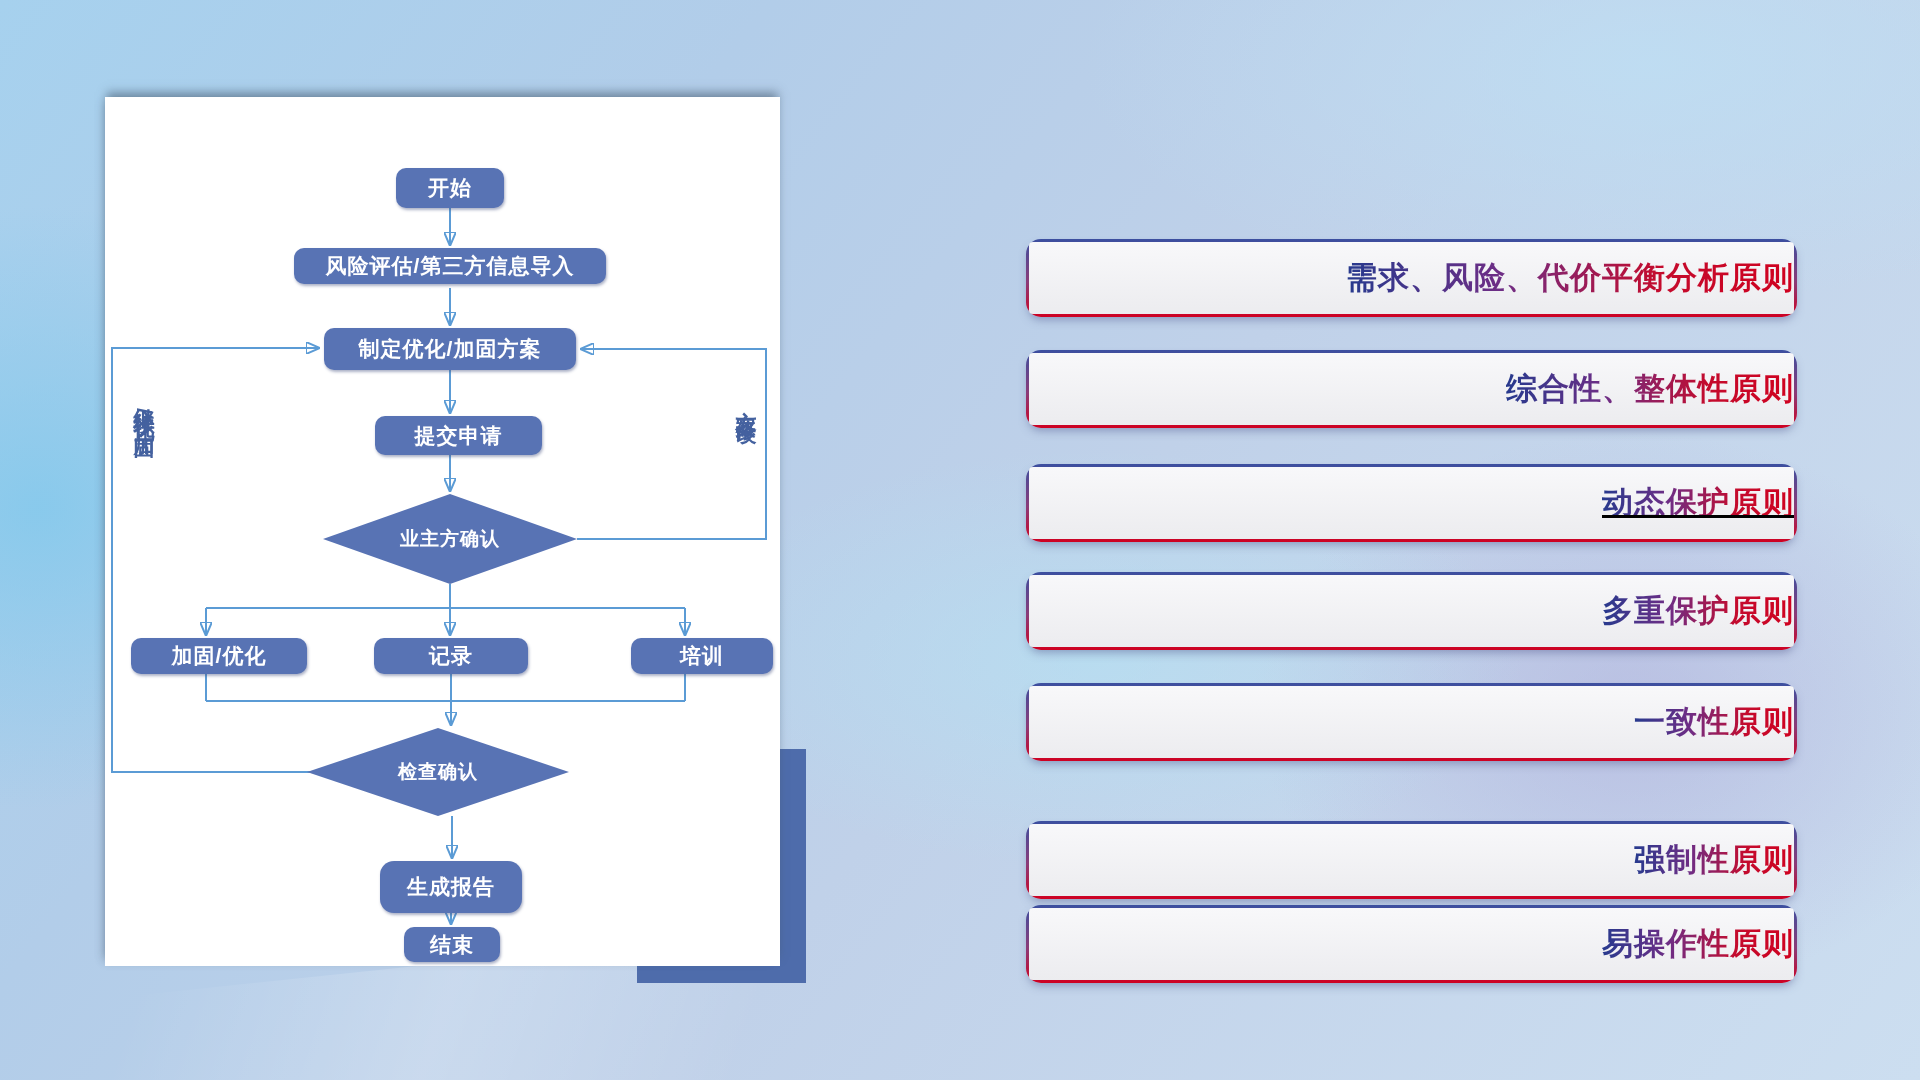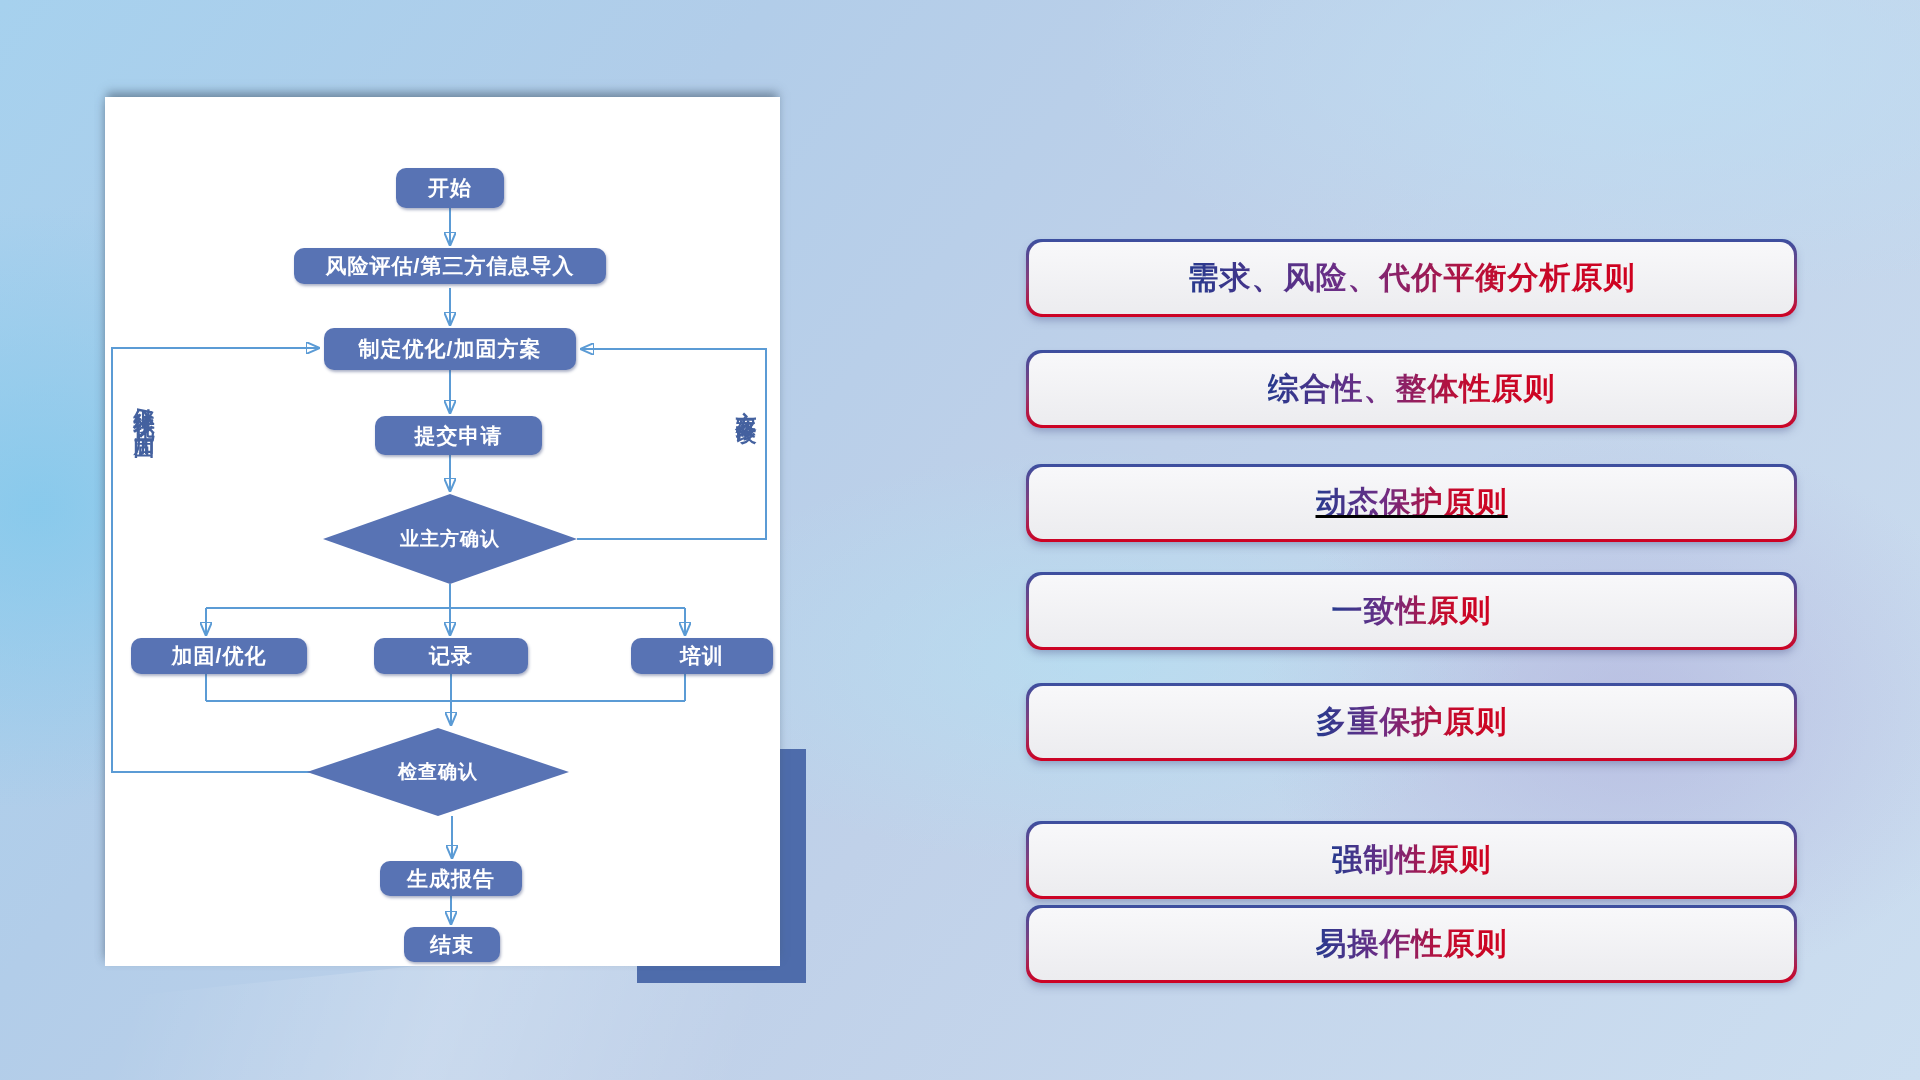--- a/index.html
+++ b/index.html
@@ -57,23 +57,23 @@
   .p-box {
     position:absolute; left:0; width:771px; height:78px; padding:3px; border-radius:15px;
     background:linear-gradient(180deg,#3b4fa0 0%, #8b3b78 55%, #cf0021 100%);
     box-shadow:0 5px 9px -2px rgba(90,100,150,0.5);
   }
   .p-box:nth-child(1){ top:0; }   .p-box:nth-child(2){ top:111px; }
   .p-box:nth-child(3){ top:225px;text-decoration:underline; } .p-box:nth-child(4){ top:333px; }
   .p-box:nth-child(5){ top:444px; } .p-box:nth-child(6){ top:582px; }
   .p-box:nth-child(7){ top:666px; }
   .p-inner {
-    width:100%; height:100%; border-radius:14px;
+    width:100%; height:100%; border-radius:4px;
     background:linear-gradient(180deg,#f8f8fa 0%, #ececef 100%);
-    display:flex; align-items:center; justify-content:center;
+    display:flex; align-items:center; justify-content:flex-end;
   }
   .p-label {
     font-size:31px; font-weight:bold; letter-spacing:1px; white-space:nowrap;
     background:linear-gradient(90deg,#273a8e 0%, #6f2d85 35%, #c40b2d 70%, #d0011f 100%);
     -webkit-background-clip:text; background-clip:text; color:transparent;
   }
 </style>
 </head>
 <body>
 
@@ -106,21 +106,21 @@
 
   <div class="fnode" style="left:396px; top:156px; width:108px; height:40px;margin-top:12px;">开始</div>
   <div class="fnode" style="left:294px; top:248px; width:312px; height:36px;">风险评估/第三方信息导入</div>
   <div class="fnode" style="left:324px; top:328px; width:252px; height:42px;">制定优化/加固方案</div>
   <div class="fnode" style="left:375px; top:416px; width:167px; height:39px;">提交申请</div>
   <div class="fnode fdiamond" style="left:323px; top:494px; width:254px; height:90px;">业主方确认</div>
   <div class="fnode" style="left:119px; top:638px; width:176px; height:36px;margin-left:12px;">加固/优化</div>
   <div class="fnode" style="left:374px; top:638px; width:154px; height:36px;">记录</div>
   <div class="fnode" style="left:631px; top:638px; width:142px; height:36px;">培训</div>
   <div class="fnode fdiamond" style="left:307px; top:728px; width:262px; height:88px;">检查确认</div>
-  <div class="fnode" style="left:380px; top:861px; width:142px; height:35px;">生成报告</div>
+  <div class="fnode" style="left:380px; top:861px; width:142px; height:52px;border-radius:14px;">生成报告</div>
   <div class="fnode" style="left:404px; top:927px; width:96px; height:35px;">结束</div>
 
   <div class="vlabel" style="left:134px; top:392px;">继续优化/加固</div>
   <div class="vlabel" style="left:736px; top:394px;">方案修改</div>
 
 
   <div class="principles">
     <div class="p-box">
       <div class="p-inner">
         <span class="p-label">需求、风险、代价平衡分析原则</span>
@@ -131,26 +131,26 @@
         <span class="p-label">综合性、整体性原则</span>
       </div>
     </div>
     <div class="p-box">
       <div class="p-inner">
         <span class="p-label">动态保护原则</span>
       </div>
     </div>
     <div class="p-box">
       <div class="p-inner">
-        <span class="p-label">一致性原则</span>
+        <span class="p-label">多重保护原则</span>
       </div>
     </div>
     <div class="p-box">
       <div class="p-inner">
-        <span class="p-label">多重保护原则</span>
+        <span class="p-label">一致性原则</span>
       </div>
     </div>
     <div class="p-box">
       <div class="p-inner">
         <span class="p-label">强制性原则</span>
       </div>
     </div>
     <div class="p-box">
       <div class="p-inner">
         <span class="p-label">易操作性原则</span>

